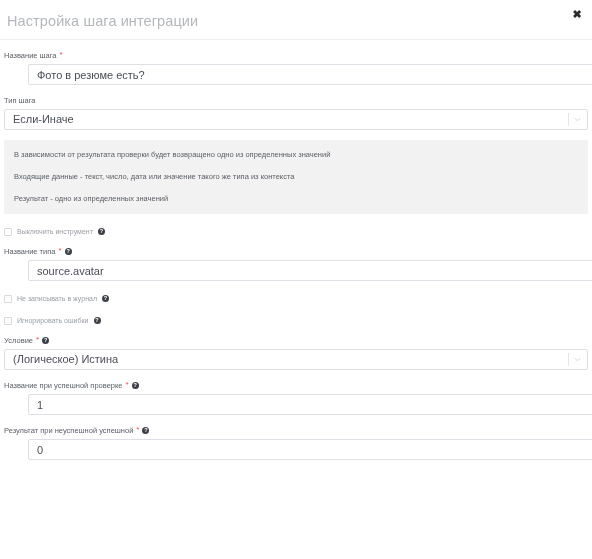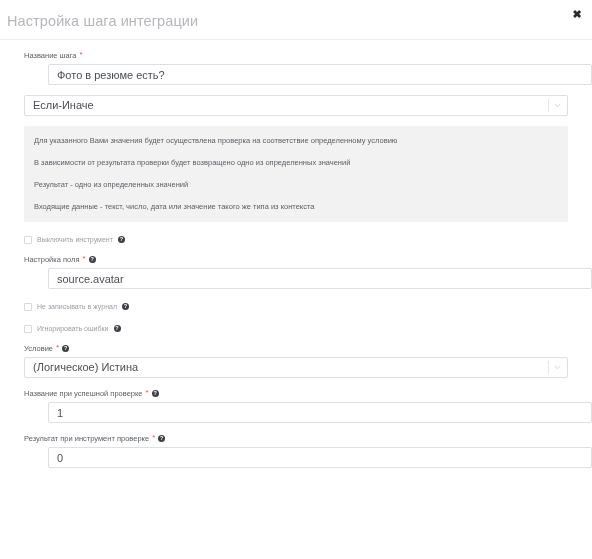--- a/index.html
+++ b/index.html
@@ -52,21 +52,21 @@
     top: 13px;
     font-size: 14.5px;
     font-weight: 400;
     color: #b4b7bb;
     letter-spacing: .1px;
     white-space: nowrap;
   }
 
   
   .modal-body {
-    padding: 0 24px;
+    padding: 0 4px;
     box-sizing: border-box;
   }
 
   .field-block { margin-top: 10px; }
 
   .field-label {
     font-size: 7.5px;
     color: #5b6066;
     line-height: 11px;
     margin-bottom: 3px;
@@ -202,49 +202,51 @@
 
     <div class="field-block">
       <div class="field-label">
         <span>Название шага</span>
         <span class="req-star">*</span>
       </div>
       <input class="text-input" type="text" value="Фото в резюме есть?" style="">
     </div>
 
     <div class="field-block">
+      <div class="field-label">
+        <span>Тип шага</span>
+      </div>
       <div class="select-wrap">
         <div class="select-input">Если-Иначе</div>
         <div class="select-sep"></div>
         <span class="select-arrow">
           <svg viewBox="0 0 10 10" width="7" height="7">
               <path d="M1.5 3.3 L5 6.8 L8.5 3.3" fill="none" stroke="#c6cad0" stroke-width="1.1" stroke-linecap="round" stroke-linejoin="round"></path>
             </svg>
         </span>
       </div>
     </div>
 
     <div class="field-block">
       <div class="desc-box">
-        <p class="desc-line">Для указанного Вами значения будет осуществлена проверка на соответствие определенному условию</p>
         <p class="desc-line">В зависимости от результата проверки будет возвращено одно из определенных значений</p>
+        <p class="desc-line">Входящие данные - текст, число, дата или значение такого же типа из контекста</p>
         <p class="desc-line">Результат - одно из определенных значений</p>
-        <p class="desc-line">Входящие данные - текст, число, дата или значение такого же типа из контекста</p>
       </div>
     </div>
 
     <div class="check-row">
       <span class="checkbox"></span>
       <span class="check-label">Выключить инструмент</span>
       <span class="help-icon">?</span>
     </div>
 
     <div class="field-block">
       <div class="field-label">
-        <span>Настройка поля</span>
+        <span>Название типа</span>
         <span class="req-star">*</span>
         <span class="help-icon">?</span>
       </div>
       <input class="text-input" type="text" value="source.avatar" style="">
     </div>
 
     <div class="check-row">
       <span class="checkbox"></span>
       <span class="check-label">Не записывать в журнал</span>
       <span class="help-icon">?</span>
@@ -278,21 +280,21 @@
       <div class="field-label">
         <span>Название при успешной проверке</span>
         <span class="req-star">*</span>
         <span class="help-icon">?</span>
       </div>
       <input class="text-input" type="text" value="1" style="">
     </div>
 
     <div class="field-block">
       <div class="field-label">
-        <span>Результат при инструмент проверке</span>
+        <span>Результат при неуспешной успешной</span>
         <span class="req-star">*</span>
         <span class="help-icon">?</span>
       </div>
       <input class="text-input" type="text" value="0" style="">
     </div>
 
   </div>
 </div>
 
 </body></html>

